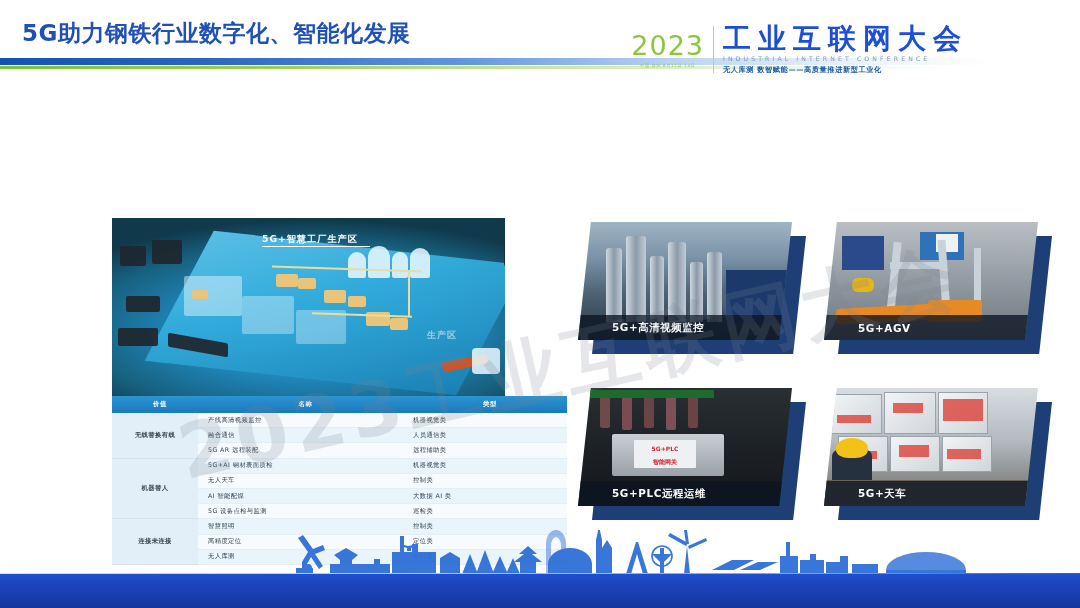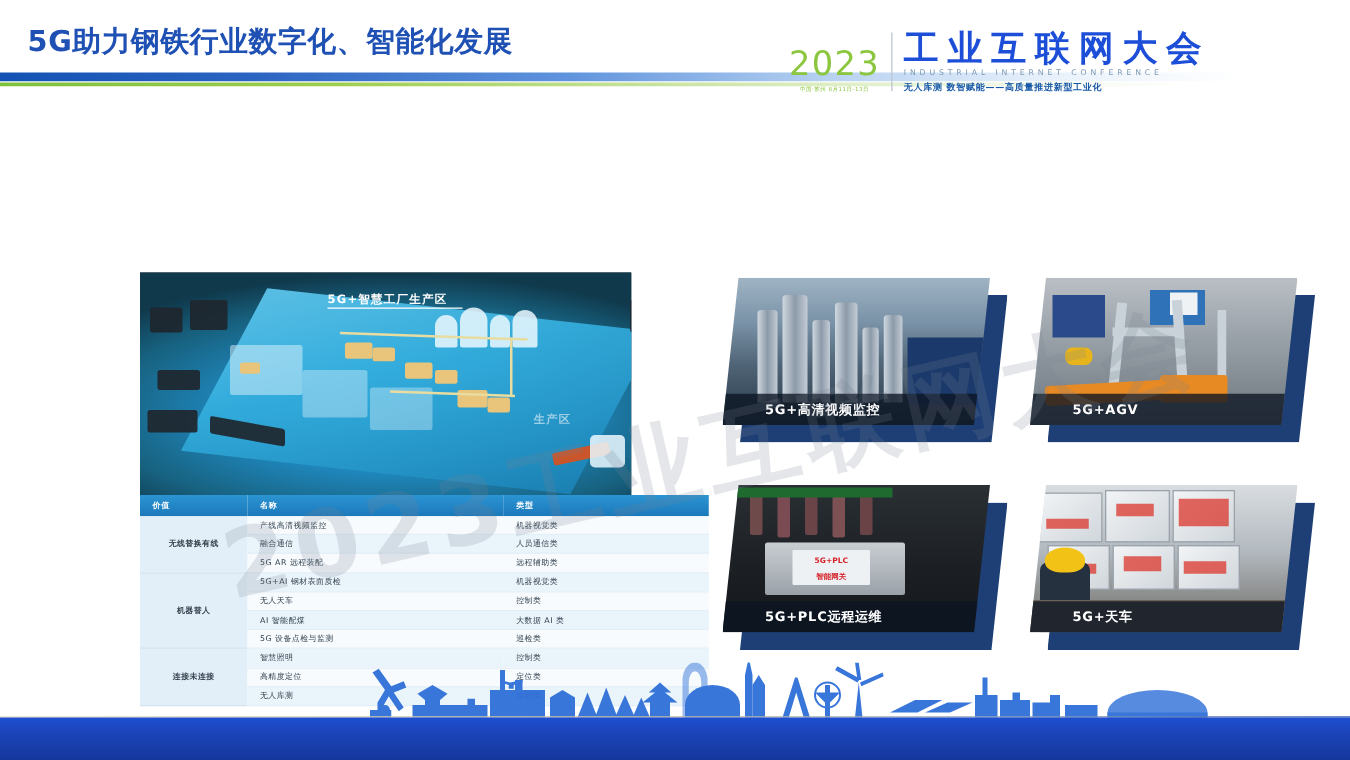--- a/index.html
+++ b/index.html
@@ -22,21 +22,21 @@
   #header-rule-blue {
     position:absolute; left:0; top:58px; width:1080px; height:7px;
     background:linear-gradient(to right,#1352b4 0%,#2a63c0 18%,#5f93dd 42%,#b9d3f1 62%,#e8f1fb 78%,#ffffff 92%);
   }
   #header-rule-green {
     position:absolute; left:0; top:66px; width:1080px; height:3px;
     background:linear-gradient(to right,#7ec13a 0%,#9ece4e 25%,#cbe4a3 50%,#eaf4dd 70%,#ffffff 88%);
   }
 
   
-  #conf-logo { position:absolute; right:8px; top:24px; display:flex; align-items:flex-end; }
+  #conf-logo { position:absolute; right:8px; top:24px; display:flex; align-items:center; }
   #logo-year-block { text-align:center; padding-right:9px; }
   #logo-year {
     font-size:27px; font-weight:400; color:#8cc63f; letter-spacing:1px;
     line-height:1; font-family:"DejaVu Sans","Liberation Sans",sans-serif;
   }
   #logo-year-sub {
     font-size:4.4px; color:#8cc63f; letter-spacing:.4px; margin-top:4px; white-space:nowrap;
   }
   #logo-divider { width:1px; background:#b9c5cf; align-self:stretch; margin:2px 9px 2px 0; }
   #logo-main-block { text-align:left; }
@@ -106,21 +106,21 @@
 
   
   #value-table {
     position:absolute; left:112px; top:396px; width:455px; height:128px;
     background:#f4f9fd; font-size:6.2px; color:#33424e;
     border-collapse:collapse;
   }
   #value-table table { width:100%; border-collapse:collapse; table-layout:fixed; }
   #value-table th {
     background:linear-gradient(to bottom,#2b94d2,#1c79bb);
-    color:#fff; font-size:6.4px; font-weight:700; text-align:left;
+    color:#fff; font-size:6.4px; font-weight:700; text-align:center;
     padding:4px 0 4px 10px; letter-spacing:.6px;
   }
   #value-table td {
     padding:2.6px 0 2.6px 10px; font-size:6.3px; letter-spacing:.4px;
     border-bottom:1px solid #e3eef6; vertical-align:middle; white-space:nowrap;
   }
   #value-table td.grp {
     background:#e3eff8; font-weight:600; text-align:center; padding-left:0;
     border-bottom:1px solid #d3e4f1;
   }

